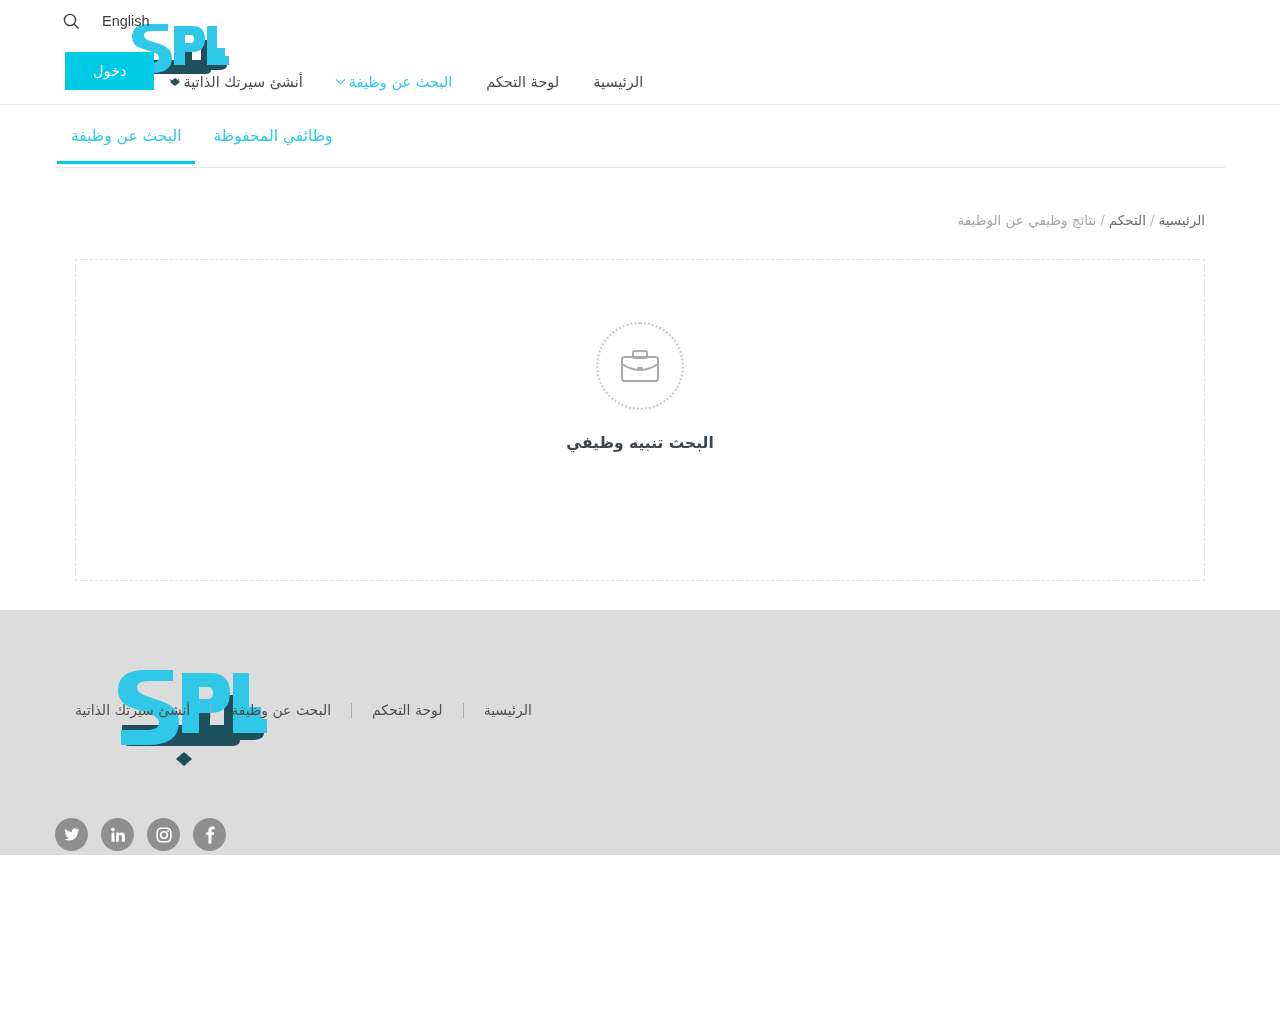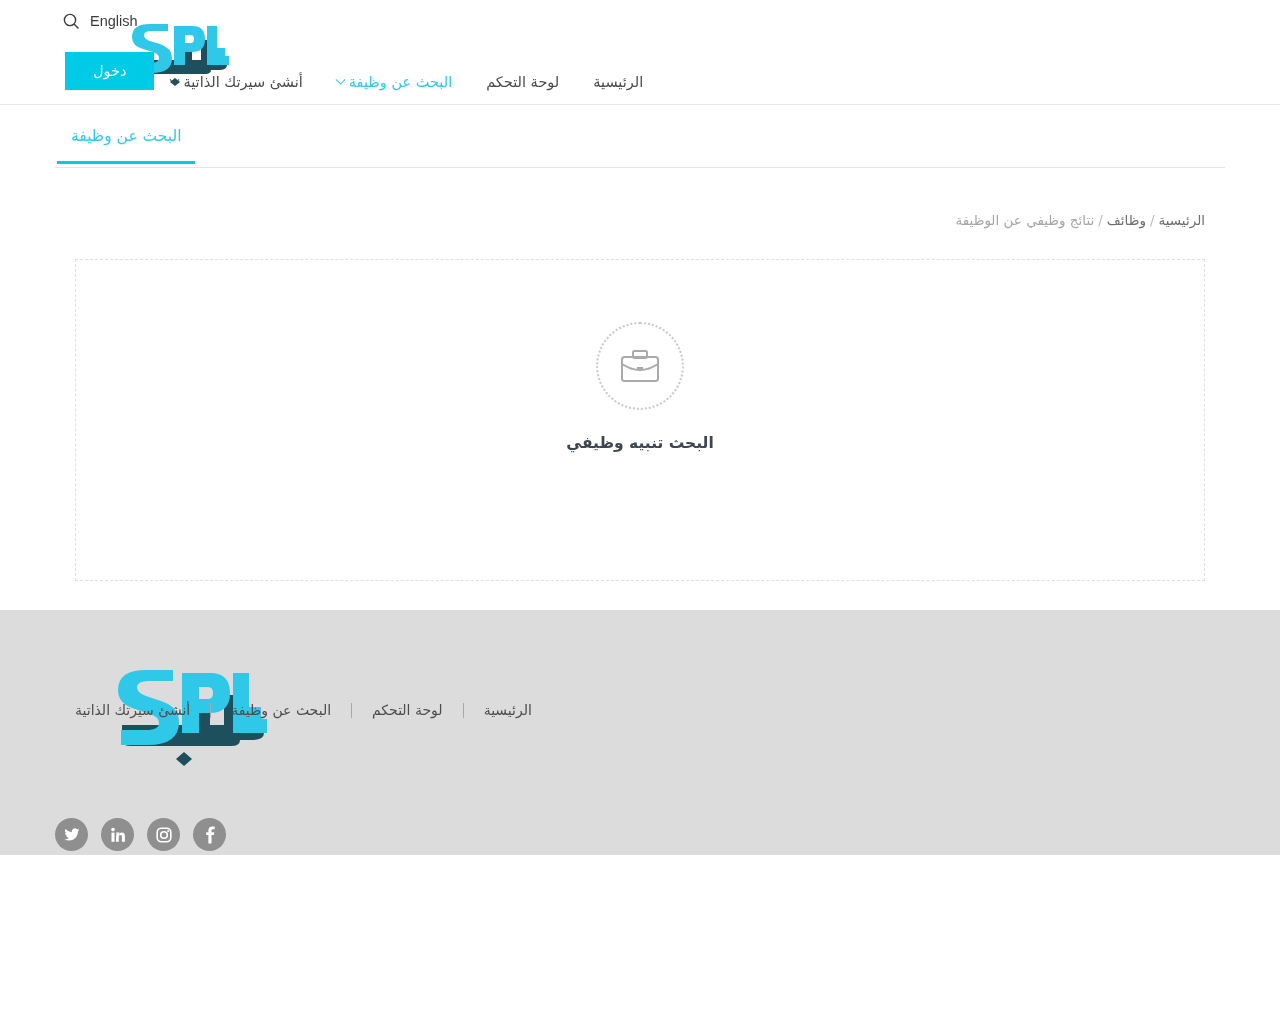--- a/index.html
+++ b/index.html
@@ -21,21 +21,21 @@
   }
   .logo-header {
     position: absolute;
     top: 16px; right: 1045px;
     width: 120px; height: 72px;
   }
   .utility-bar {
     position: absolute;
     top: 8px; left: 58px;
     display: flex; align-items: center;
-    gap: 6px;
+    gap: 18px;
     direction: ltr;
   }
   .search-icon-btn {
     width: 26px; height: 26px;
     display: flex; align-items: center; justify-content: center;
     cursor: pointer;
   }
   .lang-link {
     font-size: 14.5px;
     color: #3c3c3c;
@@ -262,25 +262,26 @@
     </a>
     <a class="nav-item">
       <span>الرئيسية</span>
     </a>
   </nav>
 </div>
 
 <div class="tabbar-wrap">
   <div class="tabbar">
     <a class="tab active">البحث عن وظيفة</a>
+    <a class="tab">وظائفي المحفوظة</a>
   </div>
 </div>
 
 <div class="breadcrumb">
-  <a>الرئيسية</a><span class="sep">/</span><a>وظائف</a><span class="sep">/</span><span class="current">نتائج وظيفي عن الوظيفة</span>
+  <a>الرئيسية</a><span class="sep">/</span><a>التحكم</a><span class="sep">/</span><span class="current">نتائج وظيفي عن الوظيفة</span>
 </div>
 
 <div class="content">
   <div class="empty-inner">
     <div class="circle-icon">
       <svg width="46" height="40" viewBox="0 0 46 40">
         <rect x="16" y="5" width="14" height="7" rx="1.5" fill="none" stroke="#aaaaaa" stroke-width="2"></rect>
         <rect x="5" y="11" width="36" height="24" rx="2.5" fill="none" stroke="#aaaaaa" stroke-width="2"></rect>
         <path d="M5 18 Q23 30 41 18" fill="none" stroke="#aaaaaa" stroke-width="2"></path>
         <rect x="20" y="21" width="6" height="2.4" fill="#aaaaaa"></rect>

